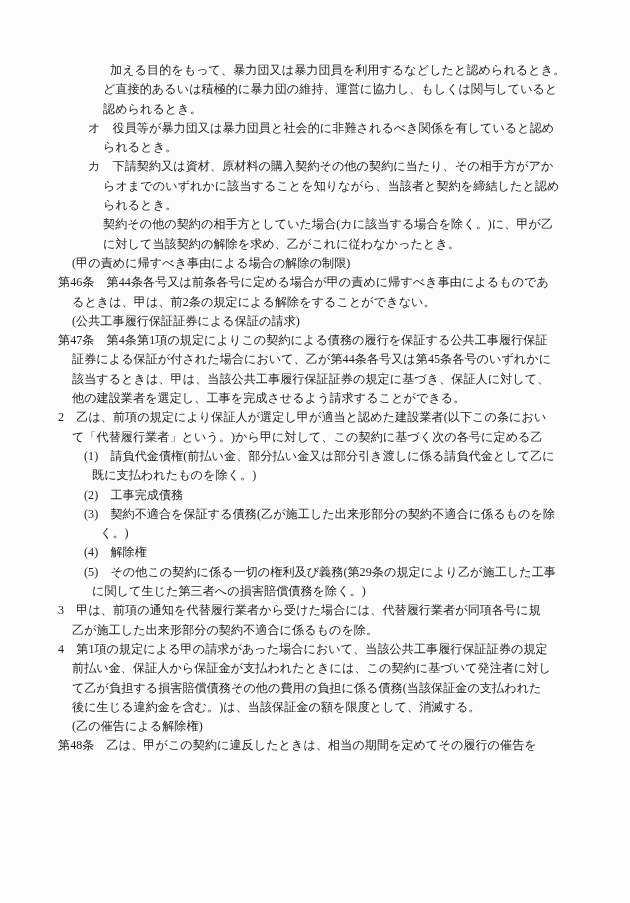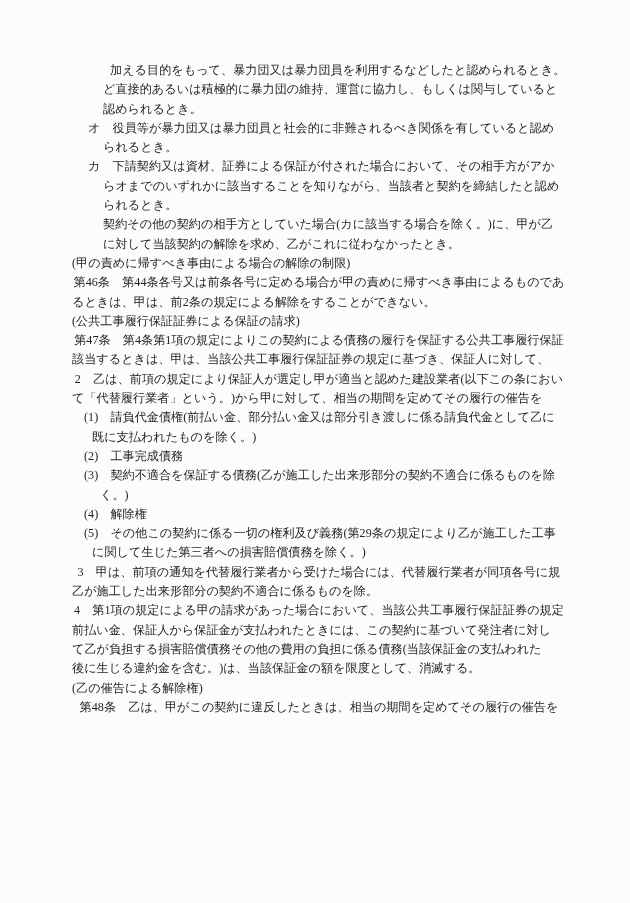--- a/index.html
+++ b/index.html
@@ -21,52 +21,54 @@
     padding: 61px 50px 0 58px;
     background: #fcfcfc;
   }
   .line {
     font-size: 12.1px;
     line-height: 19.3px;
     letter-spacing: 0.05px;
     white-space: pre;
   }
   
-  .i0  { padding-left: 0; text-align: center; }    
+  .i0  { padding-left: 0; }    
   .i1  { padding-left: 14px; } 
   .i2  { padding-left: 26px; } 
   .i2c { padding-left: 34px; } 
   .i3  { padding-left: 30px; } 
   .i4  { padding-left: 45px; } 
   .i4b { padding-left: 52px; } 
   .i5  { padding-left: 42px; } 
 </style>
 </head>
 <body>
 
 <div class="page">
   <div>
       <div class="line i4b">加える目的をもって、暴力団又は暴力団員を利用するなどしたと認められるとき。</div>
       <div class="line i4">ど直接的あるいは積極的に暴力団の維持、運営に協力し、もしくは関与していると</div>
       <div class="line i4">認められるとき。</div>
       <div class="line i3">オ　役員等が暴力団又は暴力団員と社会的に非難されるべき関係を有していると認め</div>
       <div class="line i4">られるとき。</div>
-      <div class="line i3">カ　下請契約又は資材、証券による保証が付された場合において、その相手方がアか</div>
+      <div class="line i3">カ　下請契約又は資材、原材料の購入契約その他の契約に当たり、その相手方がアか</div>
       <div class="line i4">らオまでのいずれかに該当することを知りながら、当該者と契約を締結したと認め</div>
       <div class="line i4">られるとき。</div>
       <div class="line i4">契約その他の契約の相手方としていた場合(カに該当する場合を除く。)に、甲が乙</div>
       <div class="line i4">に対して当該契約の解除を求め、乙がこれに従わなかったとき。</div>
       <div class="line i1">(甲の責めに帰すべき事由による場合の解除の制限)</div>
       <div class="line i0">第46条　第44条各号又は前条各号に定める場合が甲の責めに帰すべき事由によるものであ</div>
       <div class="line i1">るときは、甲は、前2条の規定による解除をすることができない。</div>
       <div class="line i1">(公共工事履行保証証券による保証の請求)</div>
       <div class="line i0">第47条　第4条第1項の規定によりこの契約による債務の履行を保証する公共工事履行保証</div>
+      <div class="line i1">証券による保証が付された場合において、乙が第44条各号又は第45条各号のいずれかに</div>
       <div class="line i1">該当するときは、甲は、当該公共工事履行保証証券の規定に基づき、保証人に対して、</div>
+      <div class="line i1">他の建設業者を選定し、工事を完成させるよう請求することができる。</div>
       <div class="line i0">2　乙は、前項の規定により保証人が選定し甲が適当と認めた建設業者(以下この条におい</div>
-      <div class="line i1">て「代替履行業者」という。)から甲に対して、相当の期間を定めてその履行の催告を</div>
+      <div class="line i1">て「代替履行業者」という。)から甲に対して、この契約に基づく次の各号に定める乙</div>
       <div class="line i2">(1)　請負代金債権(前払い金、部分払い金又は部分引き渡しに係る請負代金として乙に</div>
       <div class="line i2c">既に支払われたものを除く。)</div>
       <div class="line i2">(2)　工事完成債務</div>
       <div class="line i2">(3)　契約不適合を保証する債務(乙が施工した出来形部分の契約不適合に係るものを除</div>
       <div class="line i5">く。)</div>
       <div class="line i2">(4)　解除権</div>
       <div class="line i2">(5)　その他この契約に係る一切の権利及び義務(第29条の規定により乙が施工した工事</div>
       <div class="line i2c">に関して生じた第三者への損害賠償債務を除く。)</div>
       <div class="line i0">3　甲は、前項の通知を代替履行業者から受けた場合には、代替履行業者が同項各号に規</div>
       <div class="line i1">乙が施工した出来形部分の契約不適合に係るものを除。</div>

